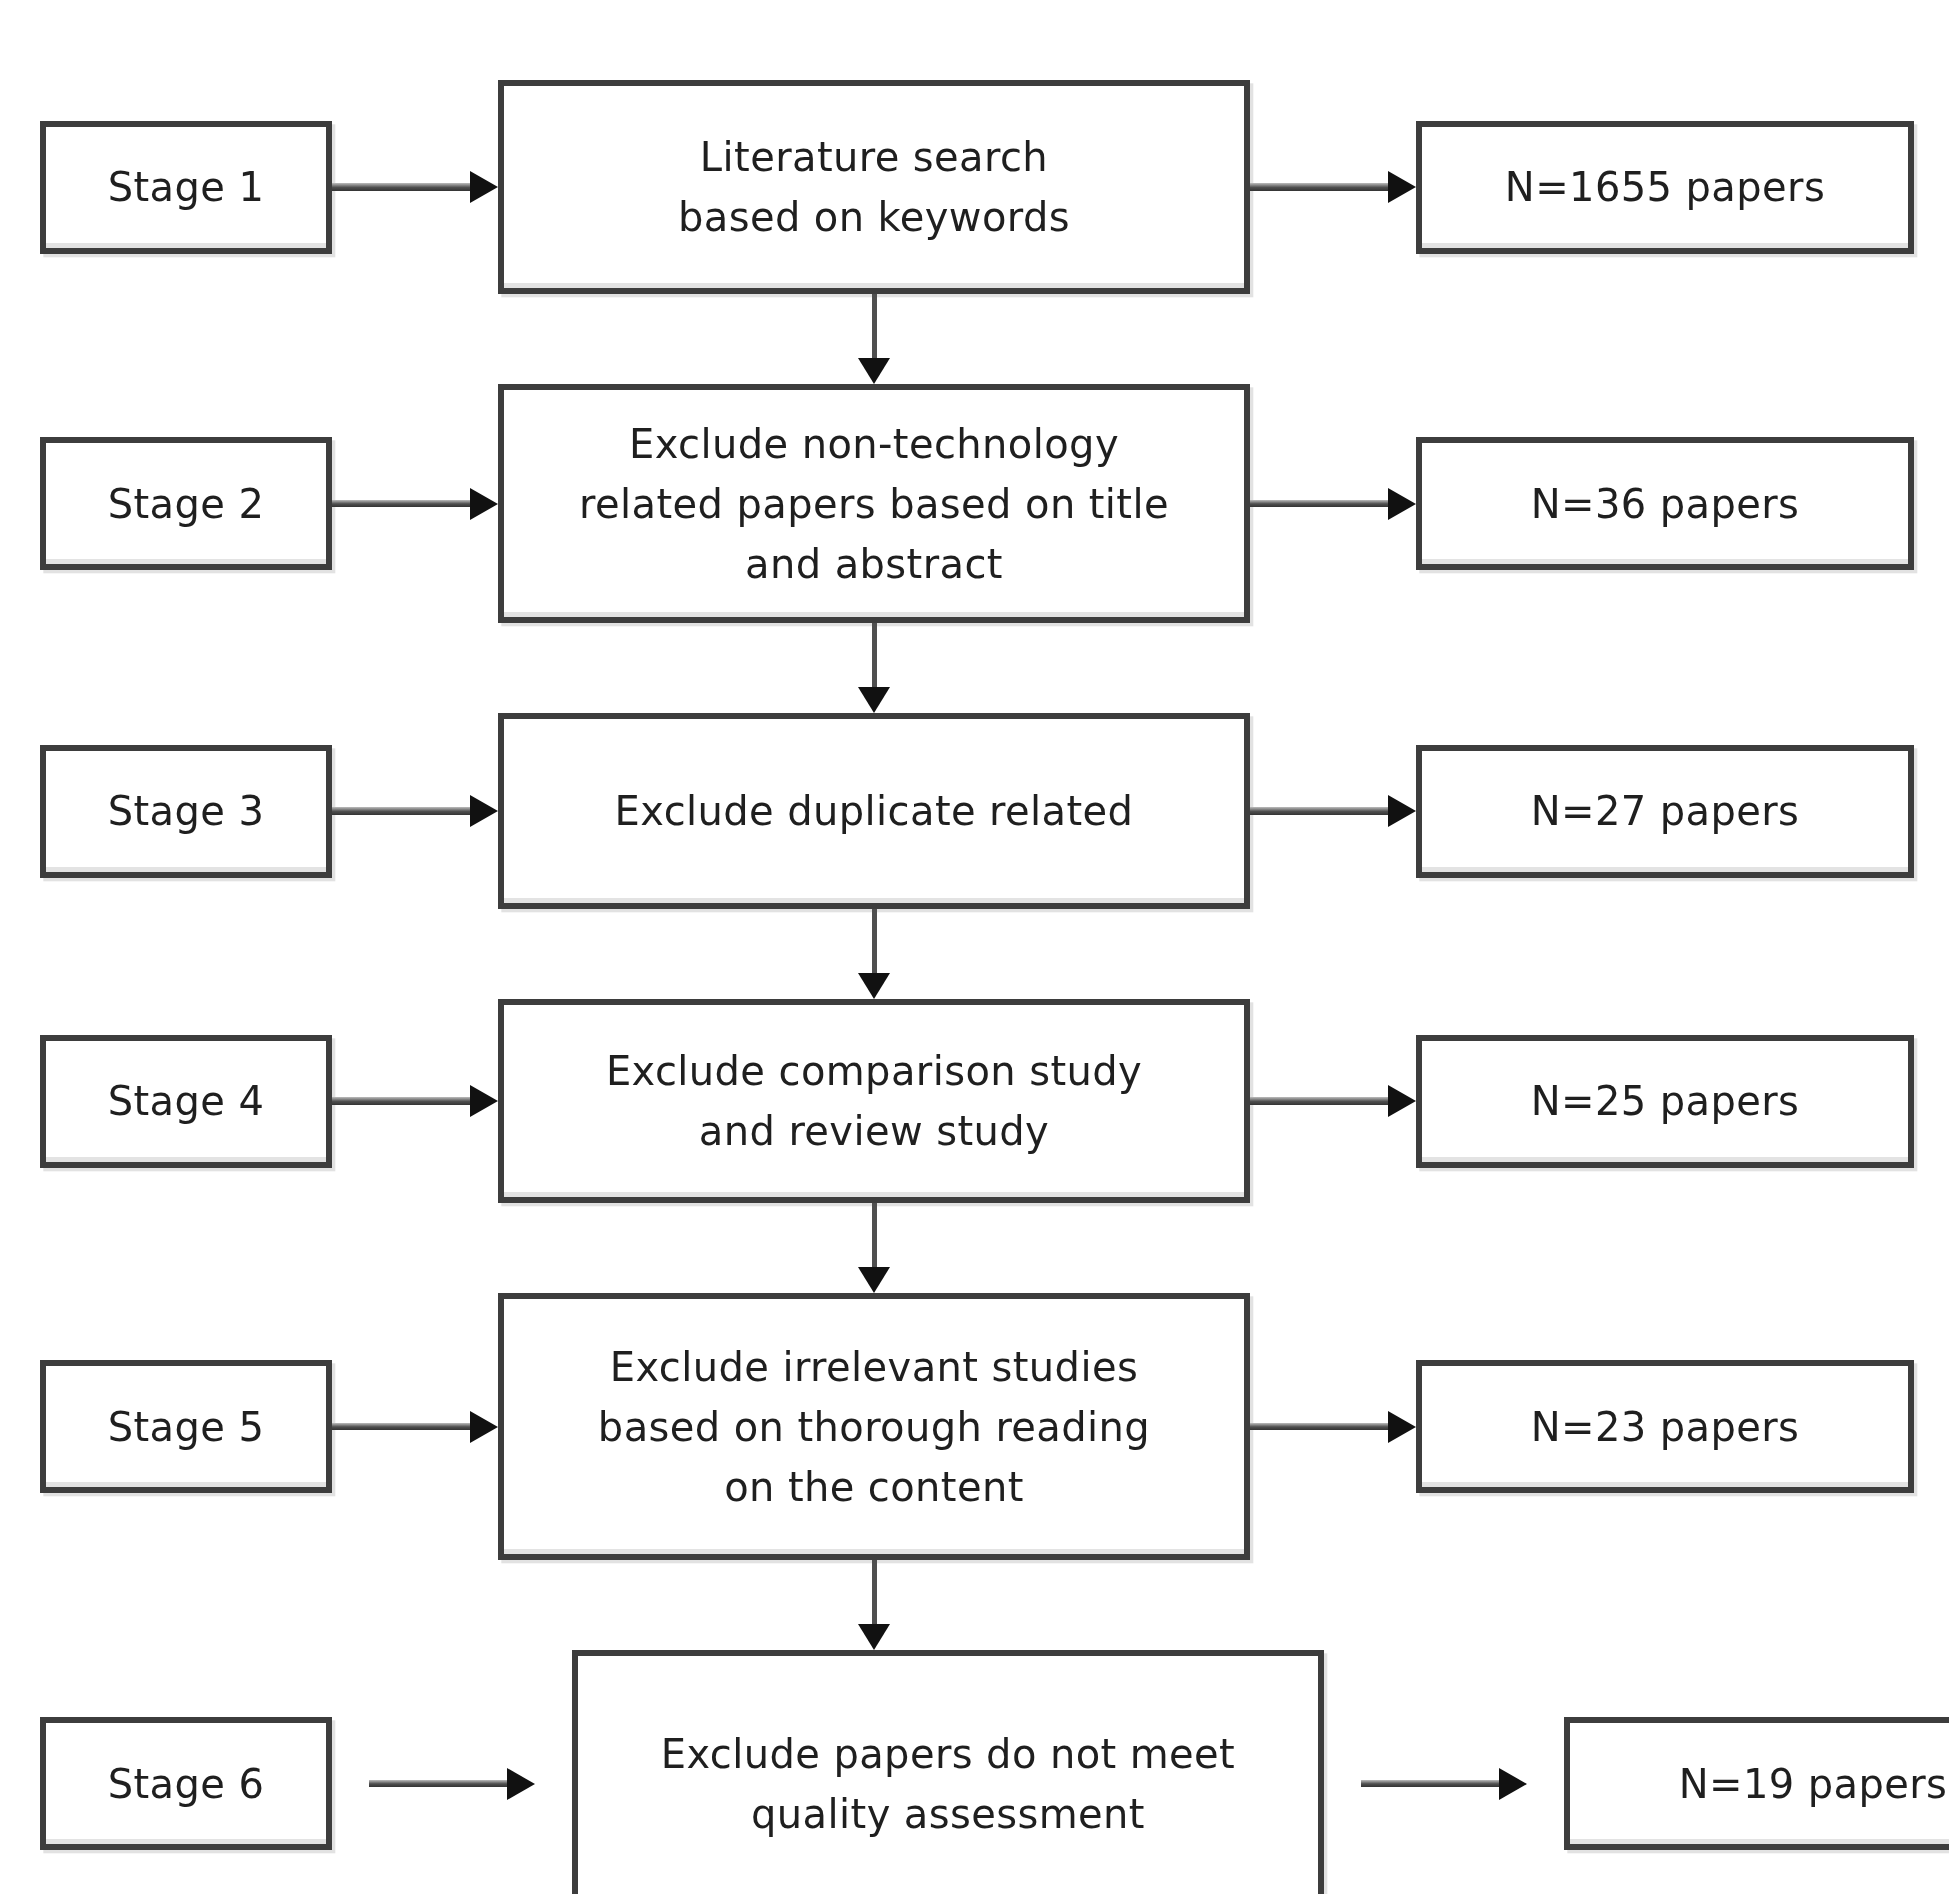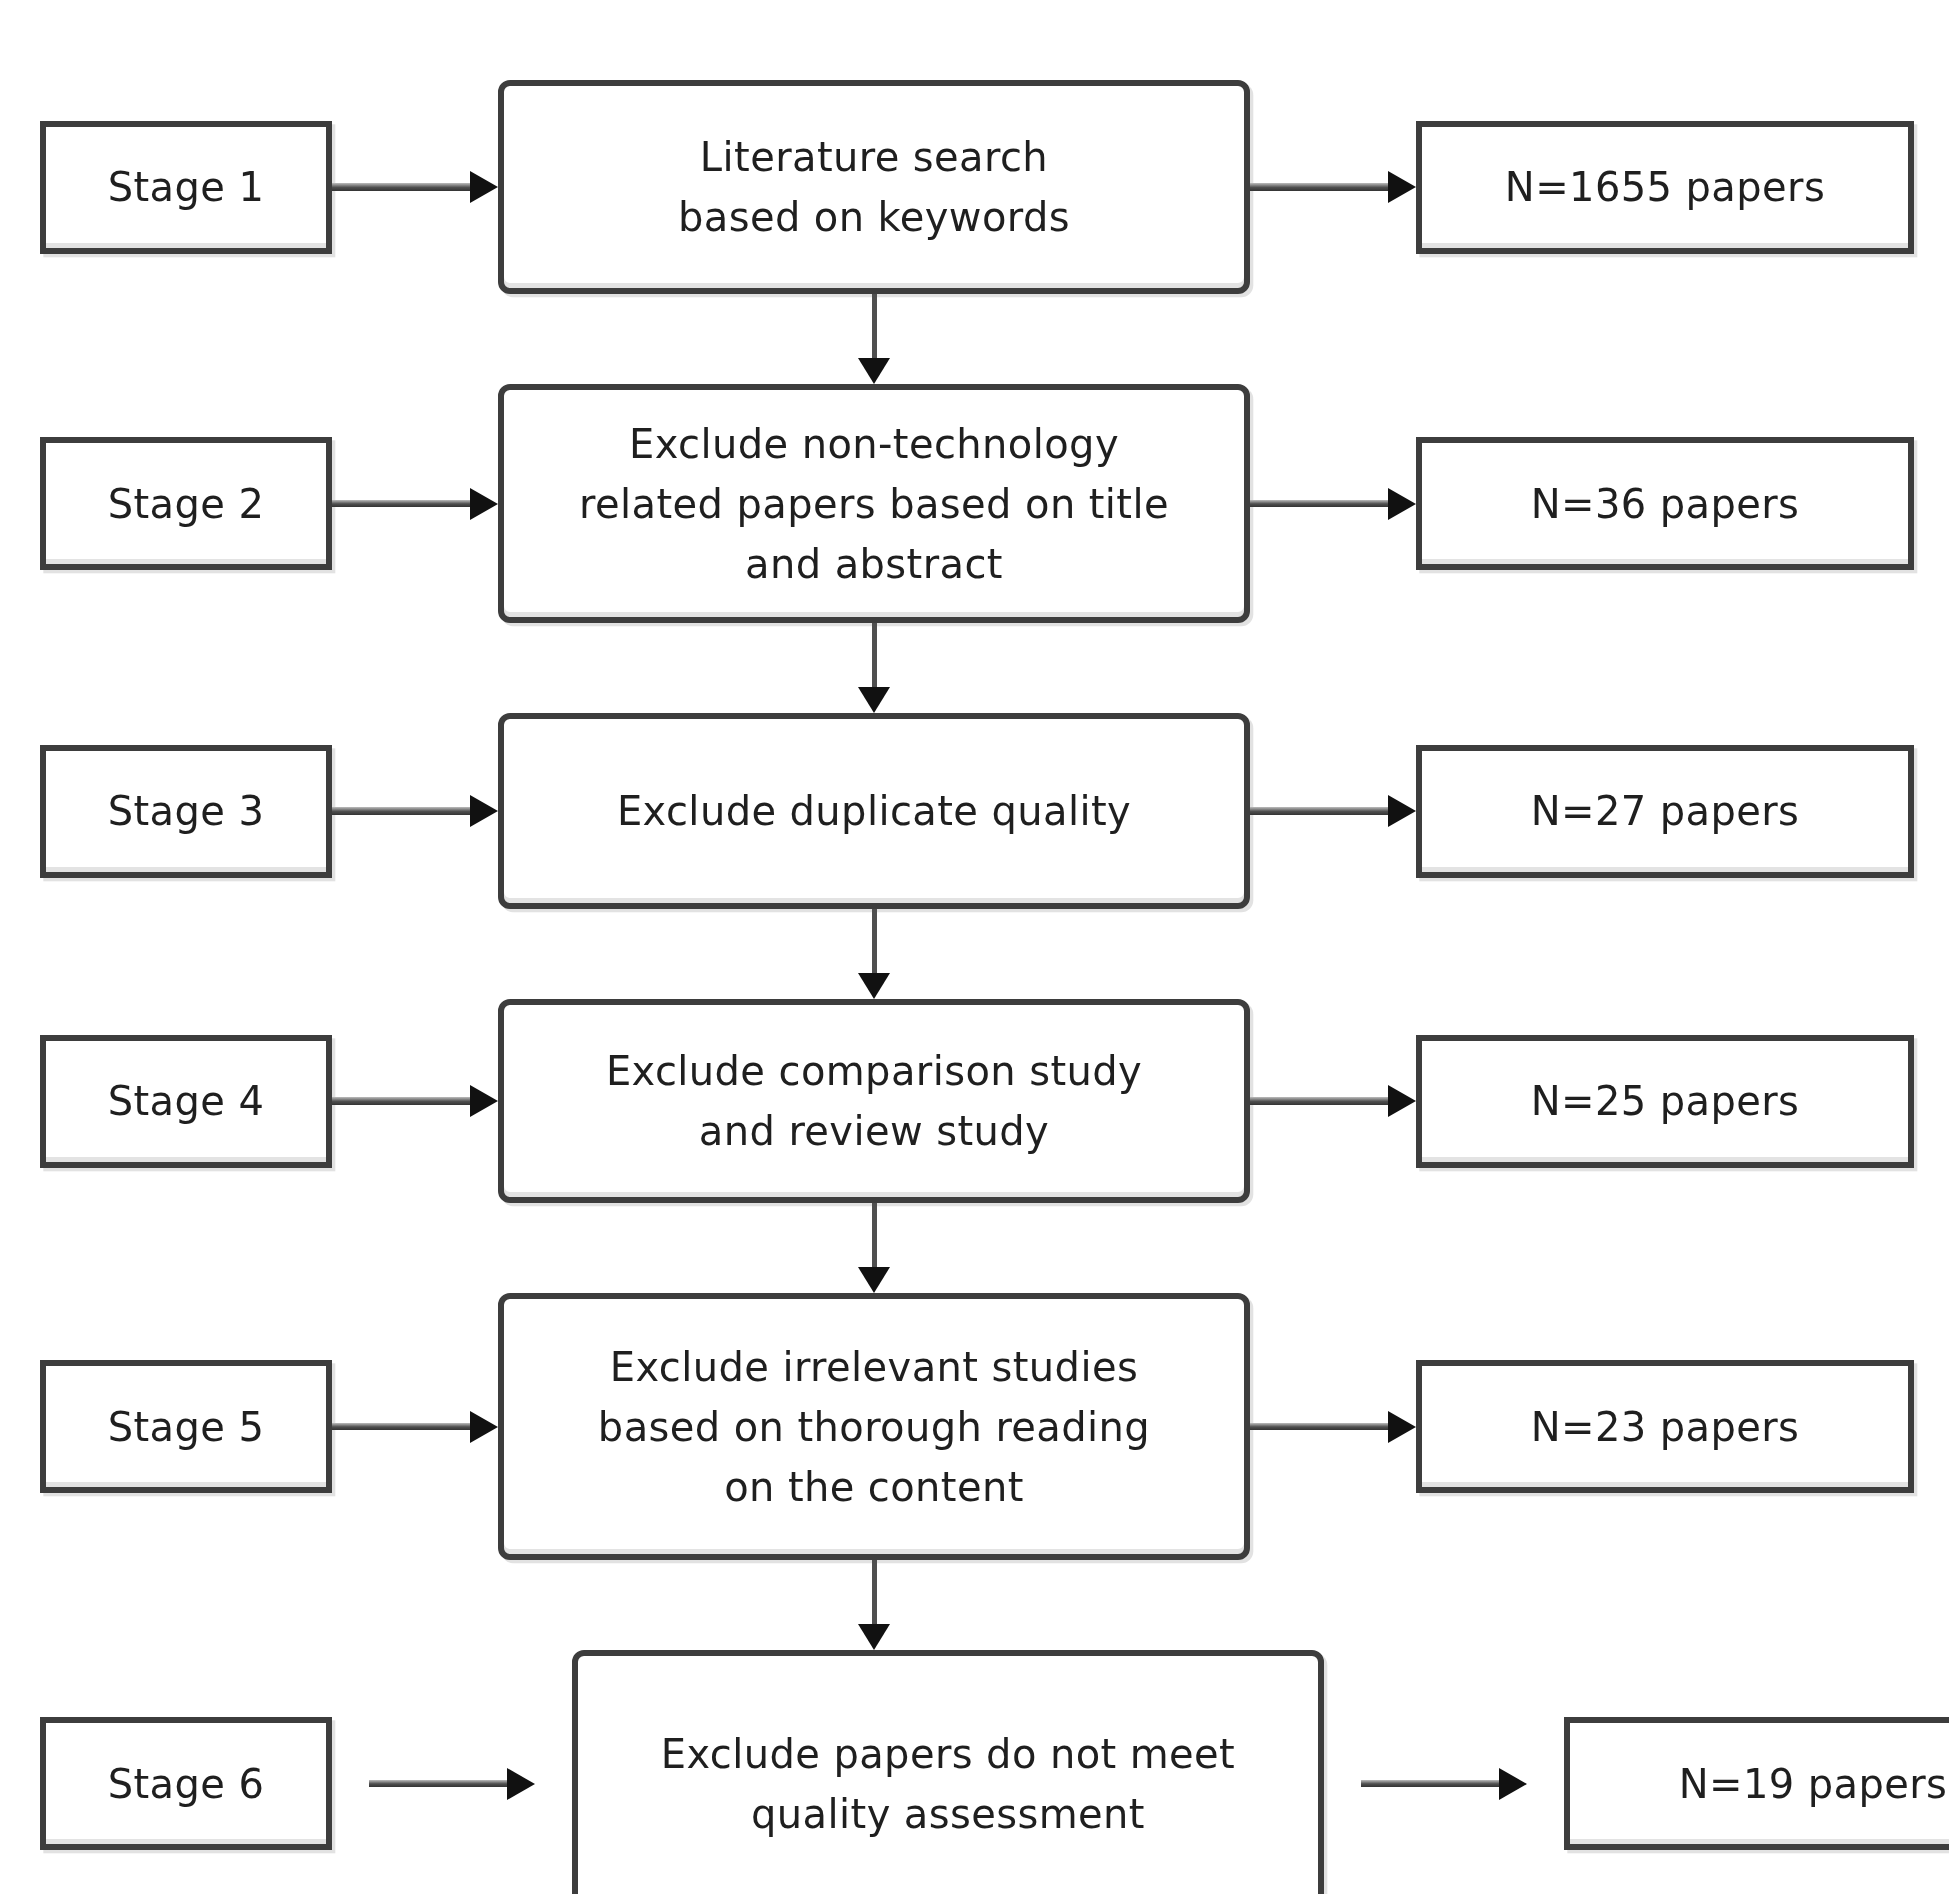--- a/index.html
+++ b/index.html
@@ -47,21 +47,21 @@
     background:var(--color-box-fill);
     border:6.6px solid var(--color-box-border);
     box-shadow:inset 0 -5px 0 #e3e3e3, 3.3px 3.3px 0 rgba(150,150,150,0.28);
     display:flex;
     align-items:center;
     justify-content:center;
     text-align:center;
   }
   .stage-box{height:133px;}
   .result-box{height:133px;}
-  .process-box{align-self:stretch;border-radius:12px;}
+  .process-box{align-self:stretch;}
   .txt{
     font-size:40px;
     line-height:1.5;
     letter-spacing:0.4px;
   }
   .pre{white-space:pre-line;}
   .h-arrow{
     display:flex;
     align-items:center;
     width:100%;
@@ -167,21 +167,21 @@
 
   <div class="row row-3">
     <div class="box stage-box">
       <span class="txt">Stage 3</span>
     </div>
     <div class="h-arrow">
       <div class="h-line"></div>
       <div class="h-head"></div>
     </div>
     <div class="box process-box">
-      <span class="txt pre">Exclude duplicate quality</span>
+      <span class="txt pre">Exclude duplicate related</span>
     </div>
     <div class="h-arrow">
       <div class="h-line"></div>
       <div class="h-head"></div>
     </div>
     <div class="box result-box">
       <span class="txt">N=27 papers</span>
     </div>
   </div>
 

